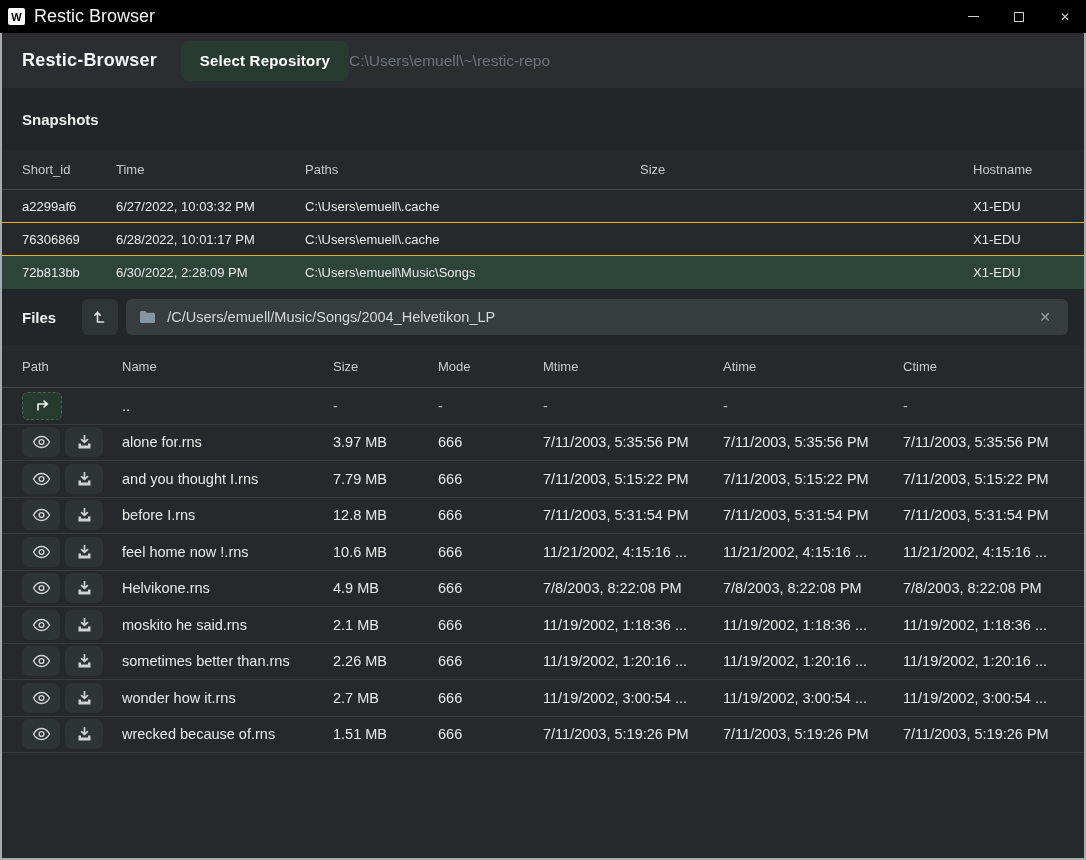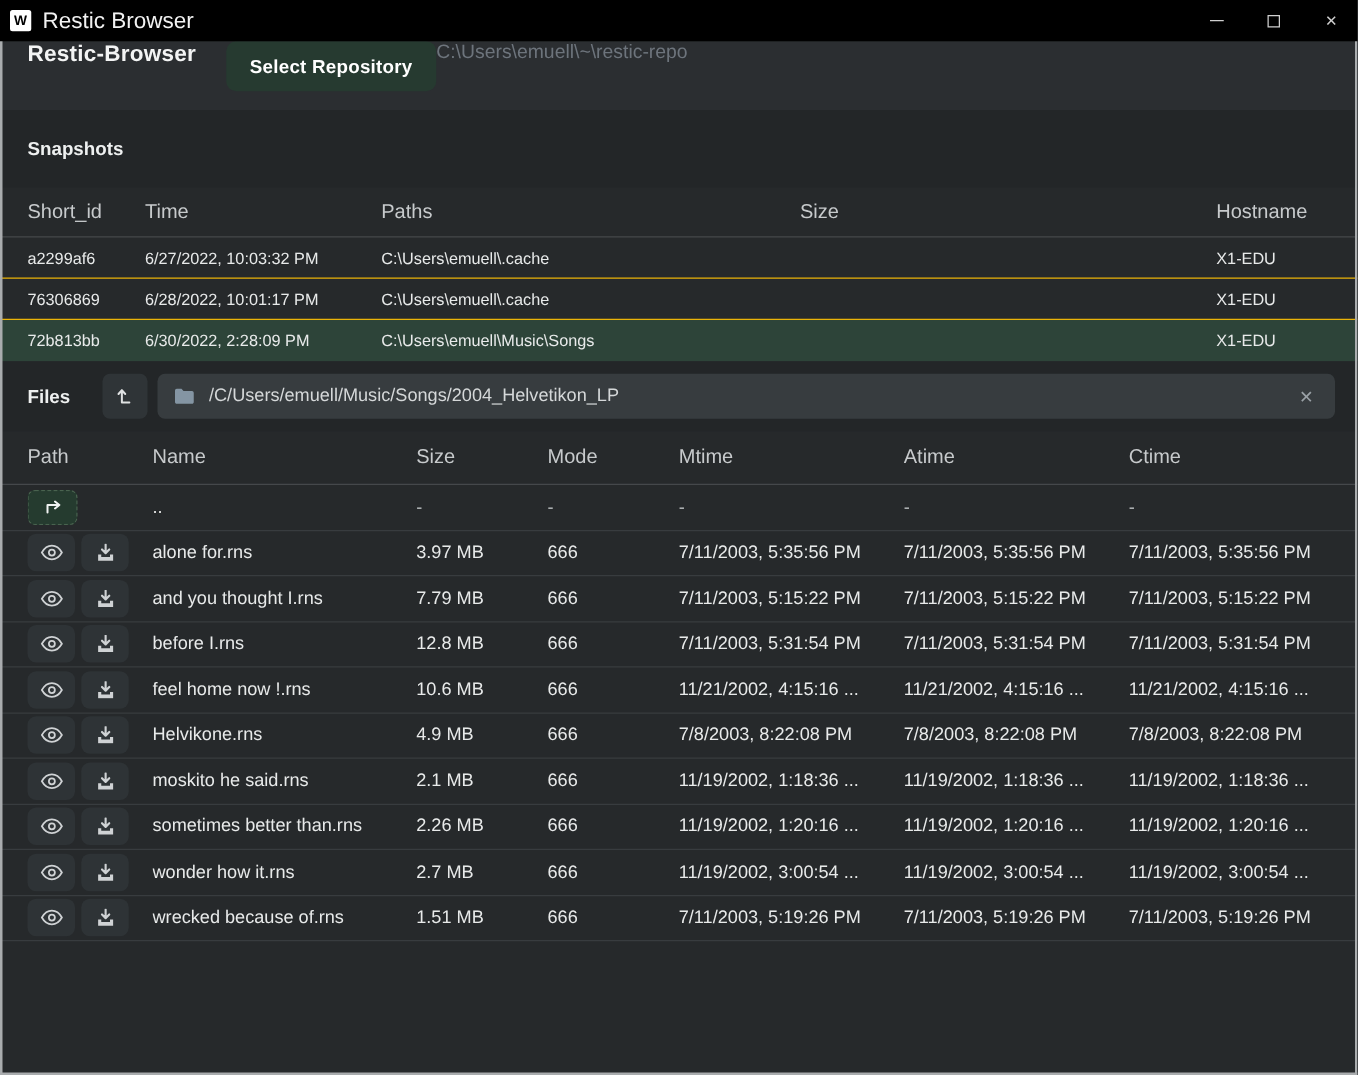--- a/index.html
+++ b/index.html
@@ -27,38 +27,38 @@
     color:#000; font-weight:bold; font-size:11px;
   }
   .titlebar-text { margin-left:9px; font-size:18px; color:#f2f2f2;text-align:center; }
   .titlebar-spacer { flex:1; }
   .win-btn { width:46px; height:33px; display:flex; align-items:center; justify-content:center; color:#cfcfcf; }
   .glyph-min { width:11px; height:1px; background:#cfcfcf; }
   .glyph-max { width:10px; height:10px; border:1px solid #cfcfcf; }
   .glyph-close { font-size:12px; line-height:1; }
   
   .header {
-    height:55px; background:#2b2e31; display:flex; align-items:flex-start;
+    height:55px; background:#2b2e31; display:flex; align-items:center;
     padding:0 22px;
   }
   .app-title { font-size:18px; font-weight:bold; color:#f3f4f4; letter-spacing:.2px; }
   .select-repo-btn {
     margin-left:24px; height:40px; padding:0 19px; border:none; cursor:pointer;
     background:#263a30; color:#fff; font-family:inherit;
     font-size:15px; font-weight:bold; border-radius:8px; letter-spacing:.2px;
   }
   .repo-path { font-size:15.5px; color:#6d747c; }
   
   .section-band { background:#232628; display:flex; align-items:center; padding-left:22px; }
   .section-title { font-size:15px; font-weight:bold; color:#eef0f0; }
   .snapshots-band { height:62px; }
   
   .snap-grid { display:grid; grid-template-columns:94px 189px 335px 333px 1fr; padding-left:22px; align-items:center; }
   .files-grid { display:grid; grid-template-columns:100px 211px 105px 105px 180px 180px 1fr; padding-left:22px; align-items:center; }
-  .thead { height:40px; font-size:16px; color:#c7cacc; border-bottom:1px solid #45484b; }
+  .thead { height:40px; font-size:13px; color:#c7cacc; border-bottom:1px solid #45484b; }
   .files-thead { height:43px; }
   .snap-row { height:33px; font-size:13px; color:#e8eaea; border-bottom:1px solid #eab308; cursor:pointer; }
   .snap-row.selected { background:#2d4439; border-bottom-color:#2d4439; }
   .file-row { height:36.5px; font-size:14.5px; color:#e8eaea; border-bottom:1px solid #383c3f; }
   .file-row:last-child { border-bottom:1px solid #383c3f; }
   .cell { overflow:hidden; white-space:nowrap; padding-right:8px; }
   .dim { color:#b9bdbf; }
   
   .files-band { height:56px; padding-right:18px; }
   .root-btn {

